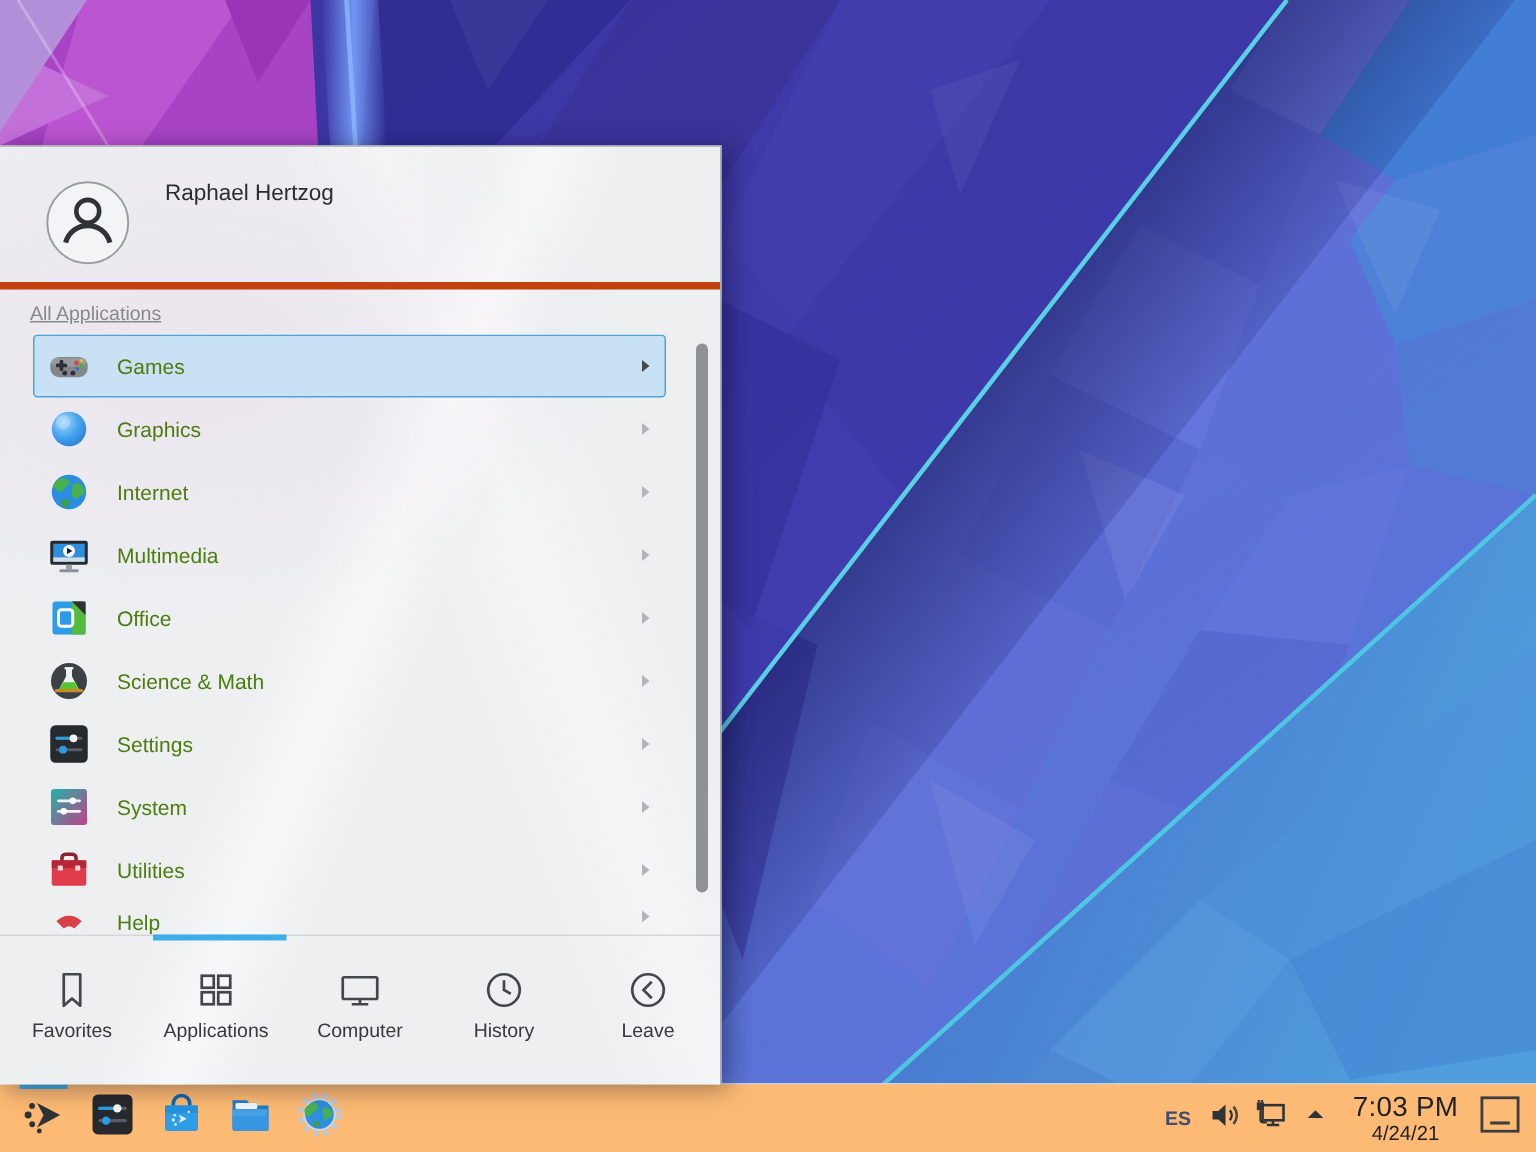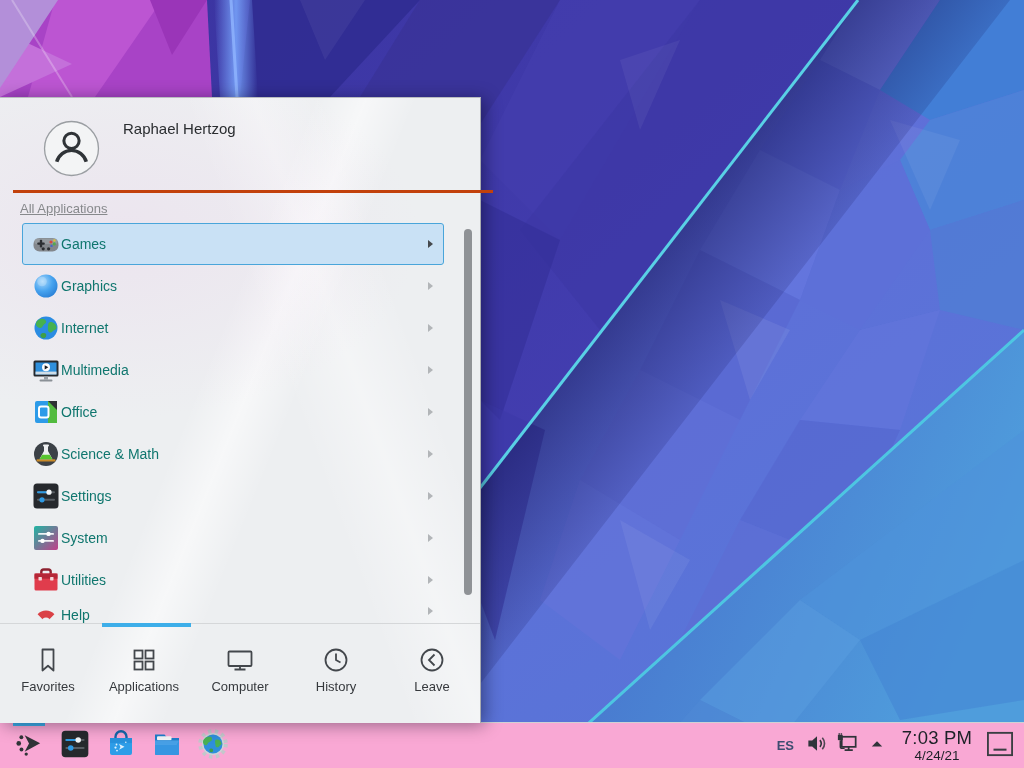--- a/index.html
+++ b/index.html
@@ -4,21 +4,21 @@
 <style>
   * { margin:0; padding:0; box-sizing:border-box; }
   html,body { width:1024px; height:768px; overflow:hidden; }
   body { font-family:"Liberation Sans", sans-serif; position:relative; background:#3a37a5; }
 
   
   .wallpaper { position:absolute; inset:0; z-index:0; }
 
   
   .taskbar { position:absolute; left:0; top:722px; width:1024px; height:46px;
-    background:#f9a8d4; border-top:1px solid #cfd2d4; z-index:2;
+    background:#fdba74; border-top:1px solid #cfd2d4; z-index:2;
     display:flex; align-items:center; padding:0 6px; }
   .tb-btn { width:46px; height:46px; display:flex; align-items:center; justify-content:center;
     position:relative; flex:none; cursor:default; }
   .tb-btn svg { width:32px; height:32px; }
   .tb-btn.launcher svg { width:31px; height:31px; }
   .tb-btn.active::before { content:""; position:absolute; top:0; left:7px; width:32px; height:3px;
     background:var(--accent,#3daee9); }
   .tb-spacer { flex:1; }
   .tray { display:flex; align-items:center; height:46px; }
   .kbd-layout { font-size:13px; font-weight:bold; color:#3d4c70; padding:0 8px; }
@@ -35,41 +35,41 @@
   
   .launcher-panel { position:absolute; left:0; top:97px; width:481px; height:626px;
     background:#edeff1; border-top:1px solid #b9bcbf; border-right:1px solid #a9acaf;
     box-shadow:4px 2px 16px rgba(0,0,20,.40); z-index:3; }
   .launcher-panel::before { content:""; position:absolute; inset:0; pointer-events:none;
     background:
       radial-gradient(ellipse 420px 260px at 26% 22%, rgba(233,205,233,.30), rgba(233,205,233,0) 70%),
       linear-gradient(112deg, rgba(255,255,255,0) 43%, rgba(255,255,255,.55) 50%, rgba(255,255,255,0) 57%),
       linear-gradient(70deg,  rgba(255,255,255,0) 58%, rgba(255,255,255,.38) 68%, rgba(255,255,255,0) 78%); }
 
-  .lp-header { position:absolute; left:13px; top:0; width:100%; height:95px;
-    border-bottom:3px solid #c2410c; }
+  .lp-header { position:absolute; left:0; top:0; width:100%; height:95px;
+    border-bottom:5px solid #c2410c; }
   .avatar { position:absolute; left:30px; top:22px; width:57px; height:57px; }
   .user-name { position:absolute; left:110px; top:22px; font-size:15px; color:#2a2d30; }
   .search-wrap { position:absolute; left:108px; top:50px; width:341px; height:27px;
     background:#fcfdfe; border:1px solid #7fbce3; border-radius:2px; }
   .search-wrap input { width:100%; height:100%; border:none; outline:none; background:transparent;
     font-family:"Liberation Sans", sans-serif; font-size:13.5px; color:#2b2e31; padding-left:9px; }
   .search-wrap input::placeholder { color:#9b9ea1; opacity:1; }
   .search-caret { position:absolute; left:7px; top:5px; width:1px; height:16px; background:#2b2e31; }
 
   .section-label { position:absolute; left:20px; top:103px; font-size:13px; color:#87898c;text-decoration:underline; }
 
   .cat-list { position:absolute; left:22px; top:125px; width:422px; height:400px; overflow:hidden; }
   .cat-row { height:42px; display:flex; align-items:center; padding:0 10px 0 8px;
     border:1px solid transparent; border-radius:3px; cursor:default; }
   .cat-row.selected { background:var(--sel-bg,#c9e1f5); border-color:var(--sel-border,#49a5da); }
   .cat-row:last-child { align-items:flex-start; padding-top:5px; }
   .cat-icon { width:30px; height:30px; flex:none; }
   .cat-icon svg { width:30px; height:30px; display:block; }
-  .cat-label { font-size:14px; color:#0f766e; }
+  .cat-label { margin-left:17px; font-size:14px; color:#4d7c0f; }
   .cat-arrow { margin-left:auto; width:0; height:0; border-top:4.5px solid transparent;
     border-bottom:4.5px solid transparent; border-left:5.5px solid #b2b5b8; }
   .cat-row.selected .cat-arrow { border-left-color:#45494d; }
 
   .lp-scrollbar { position:absolute; left:464px; top:131px; width:8px; height:366px;
     background:#8f9296; border-radius:4px; }
 
   .tab-bar { position:absolute; left:0; top:525px; width:100%; height:101px;
     border-top:1px solid #d5d7d9; display:flex; }
   .tab-indicator { position:absolute; left:102px; top:525px; width:89px; height:3.5px;

